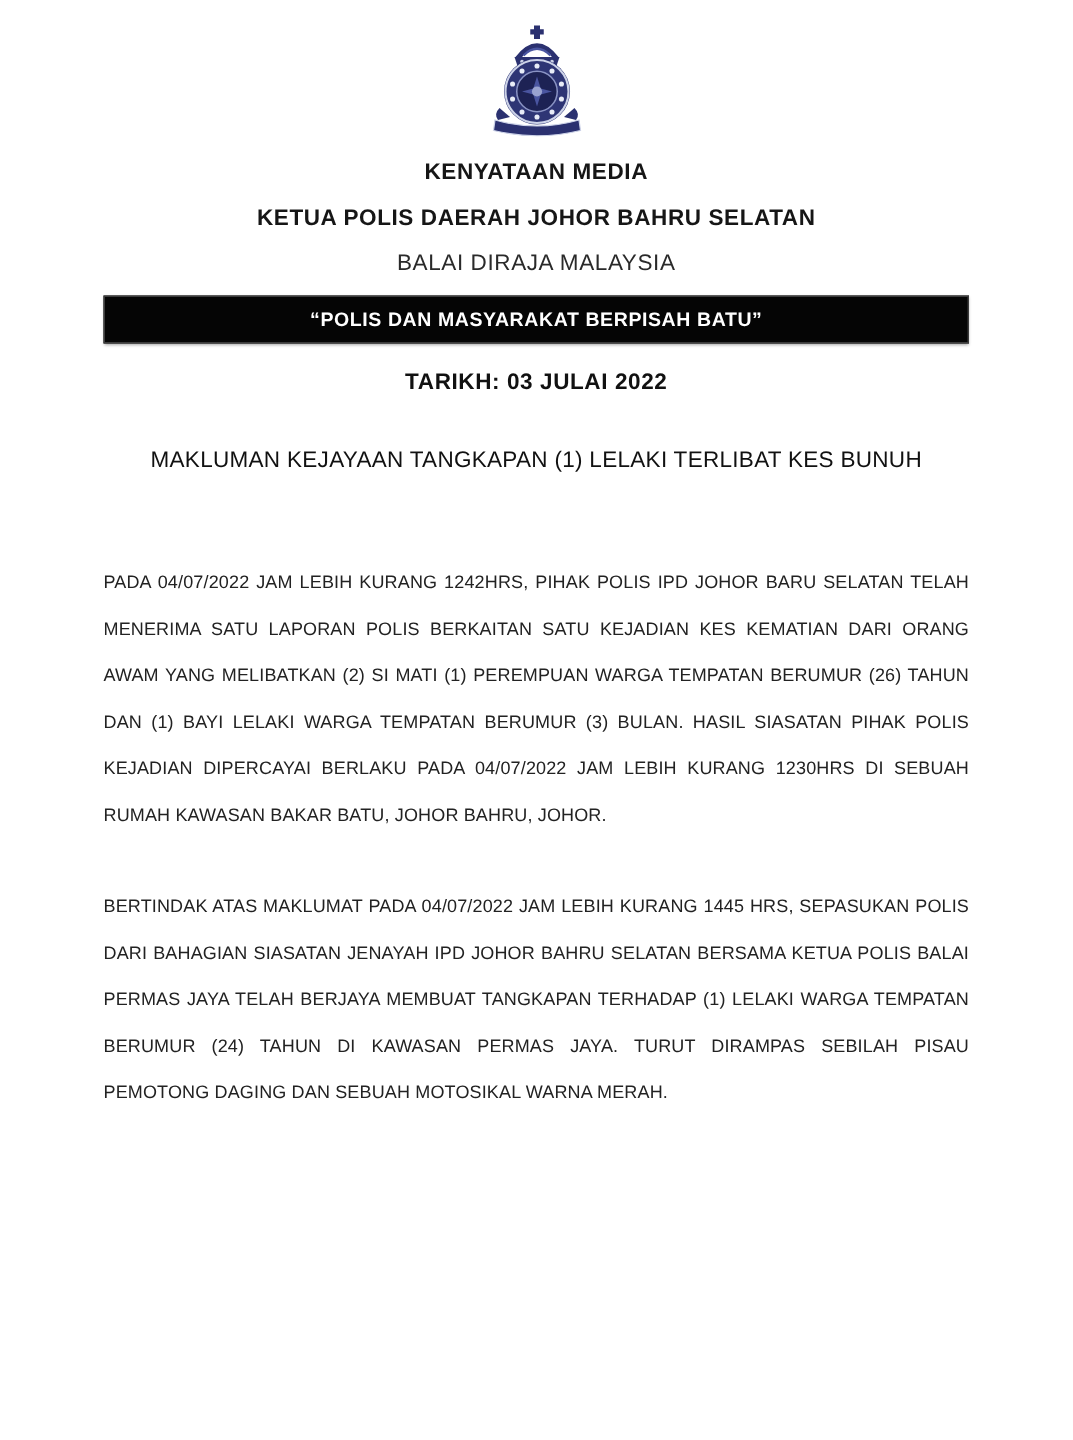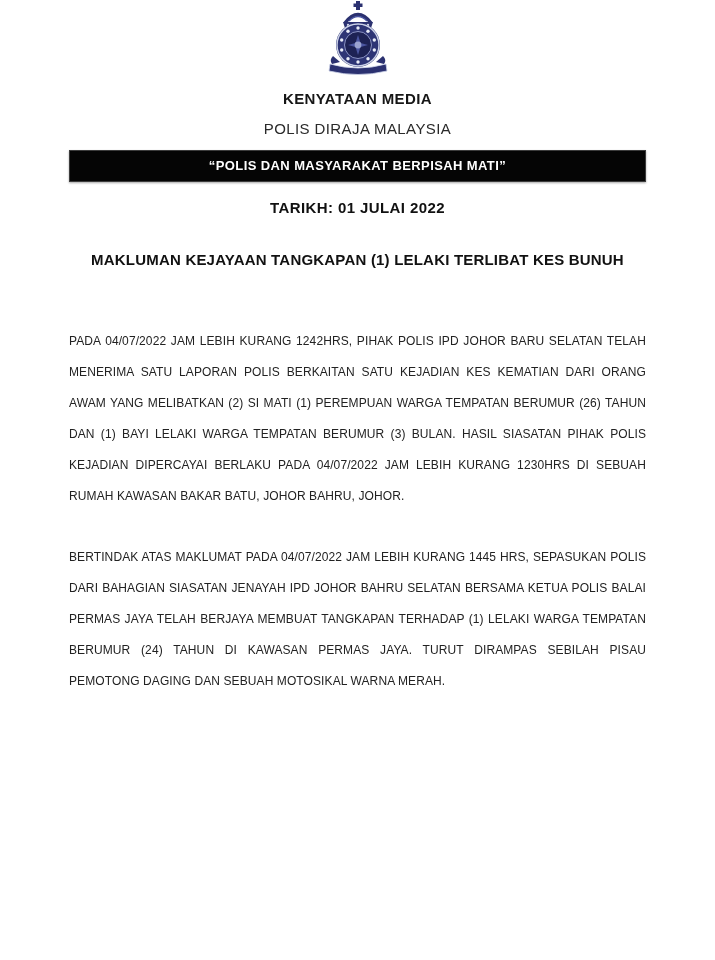--- a/index.html
+++ b/index.html
@@ -10,20 +10,21 @@
   body {
     width: 715px;
     height: 960px;
     font-family: "Liberation Sans", sans-serif;
     color: #1c1c1c;
     overflow: hidden;
   }
   .page {
     width: 577px;
     margin: 0 auto;
+    padding-top: 16px;
     text-align: center;
   }
   .logo-wrap {
     height: 76px;
     display: flex;
     align-items: flex-start;
     justify-content: center;
   }
   .h-line {
     font-size: 15px;
@@ -46,21 +47,21 @@
   }
   .date-line {
     margin-top: 17px;
     font-weight: bold;
     font-size: 15px;
     letter-spacing: 0.4px;
     color: #111;
   }
   .doc-title {
     margin-top: 35px;
-    font-weight: bold;
+    font-weight: normal;
     font-size: 15px;
     letter-spacing: 0.2px;
     color: #111;
   }
   .para {
     text-align: justify;
     font-size: 12px;
     line-height: 31px;
     letter-spacing: 0.1px;
     color: #222222;
@@ -110,28 +111,29 @@
 
       <path d="M17 56 Q13 60 16 64 L24 62 Z" fill="#2b3170"></path>
       <path d="M67 56 Q71 60 68 64 L60 62 Z" fill="#2b3170"></path>
 
       <path d="M14 64 Q42 72 70 64 L71 71 Q42 78 13 71 Z" fill="#2b3170" stroke="#cdd3e8" stroke-width="0.8"></path>
     </svg>
   </div>
 
   <div class="h-line h-bold">KENYATAAN MEDIA</div>
 
+  <div class="h-line h-bold">KETUA POLIS DAERAH JOHOR BAHRU SELATAN</div>
 
-  <div class="h-line h-normal">POLIS DIRAJA MALAYSIA</div>
+  <div class="h-line h-normal">BALAI DIRAJA MALAYSIA</div>
 
   <div class="banner">
-    <span>“POLIS DAN MASYARAKAT BERPISAH MATI”</span>
+    <span>“POLIS DAN MASYARAKAT BERPISAH BATU”</span>
   </div>
 
-  <div class="date-line">TARIKH: 01 JULAI 2022</div>
+  <div class="date-line">TARIKH: 03 JULAI 2022</div>
 
   <div class="doc-title">MAKLUMAN KEJAYAAN TANGKAPAN (1) LELAKI TERLIBAT KES BUNUH</div>
 
   <p class="para first">PADA 04/07/2022 JAM LEBIH KURANG 1242HRS, PIHAK POLIS IPD JOHOR BARU SELATAN TELAH MENERIMA SATU LAPORAN POLIS BERKAITAN SATU KEJADIAN KES KEMATIAN DARI ORANG AWAM YANG MELIBATKAN (2) SI MATI (1) PEREMPUAN WARGA TEMPATAN BERUMUR (26) TAHUN DAN (1) BAYI LELAKI WARGA TEMPATAN BERUMUR (3) BULAN. HASIL SIASATAN PIHAK POLIS KEJADIAN DIPERCAYAI BERLAKU PADA 04/07/2022 JAM LEBIH KURANG 1230HRS DI SEBUAH RUMAH KAWASAN BAKAR BATU, JOHOR BAHRU, JOHOR.</p>
 
   <p class="para">BERTINDAK ATAS MAKLUMAT PADA 04/07/2022 JAM LEBIH KURANG 1445 HRS, SEPASUKAN POLIS DARI BAHAGIAN SIASATAN JENAYAH IPD JOHOR BAHRU SELATAN BERSAMA KETUA POLIS BALAI PERMAS JAYA TELAH BERJAYA MEMBUAT TANGKAPAN TERHADAP (1) LELAKI WARGA TEMPATAN BERUMUR (24) TAHUN DI KAWASAN PERMAS JAYA. TURUT DIRAMPAS SEBILAH PISAU PEMOTONG DAGING DAN SEBUAH MOTOSIKAL WARNA MERAH.</p>
 
 
 </div>
 

